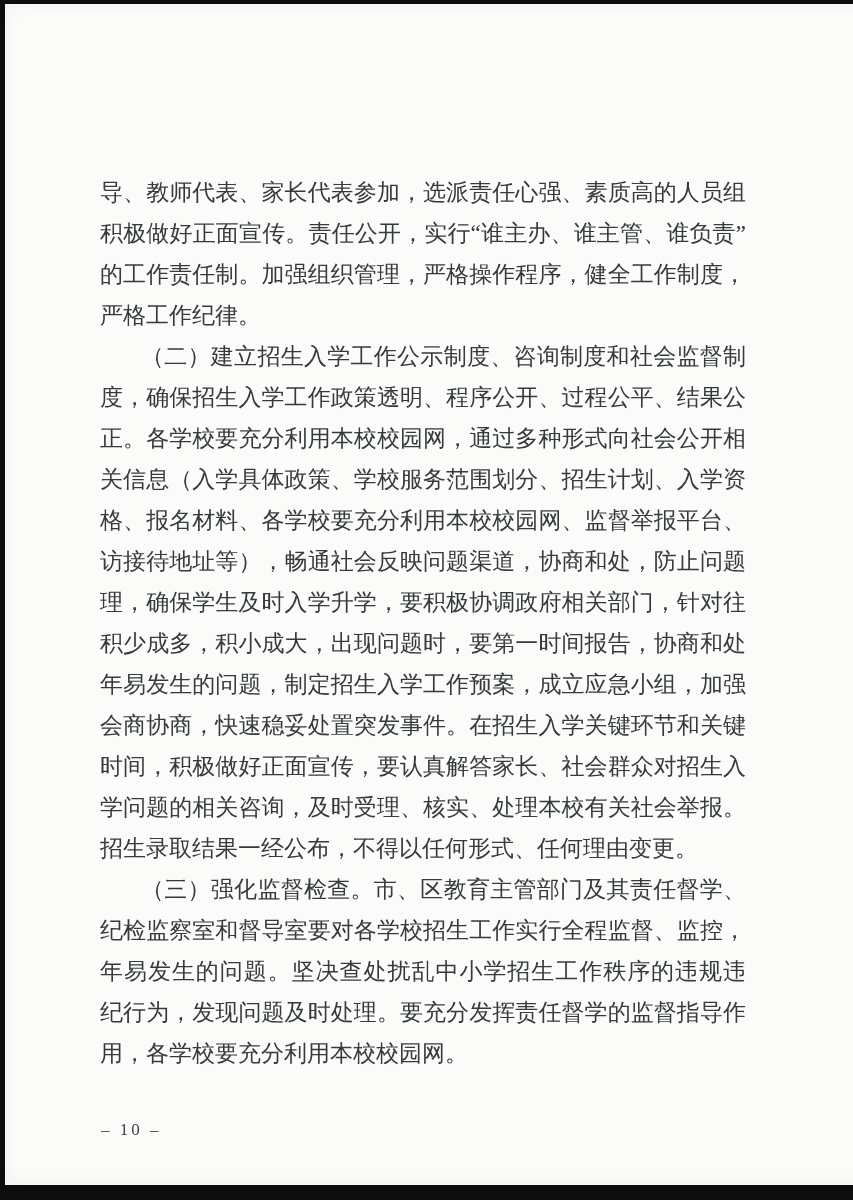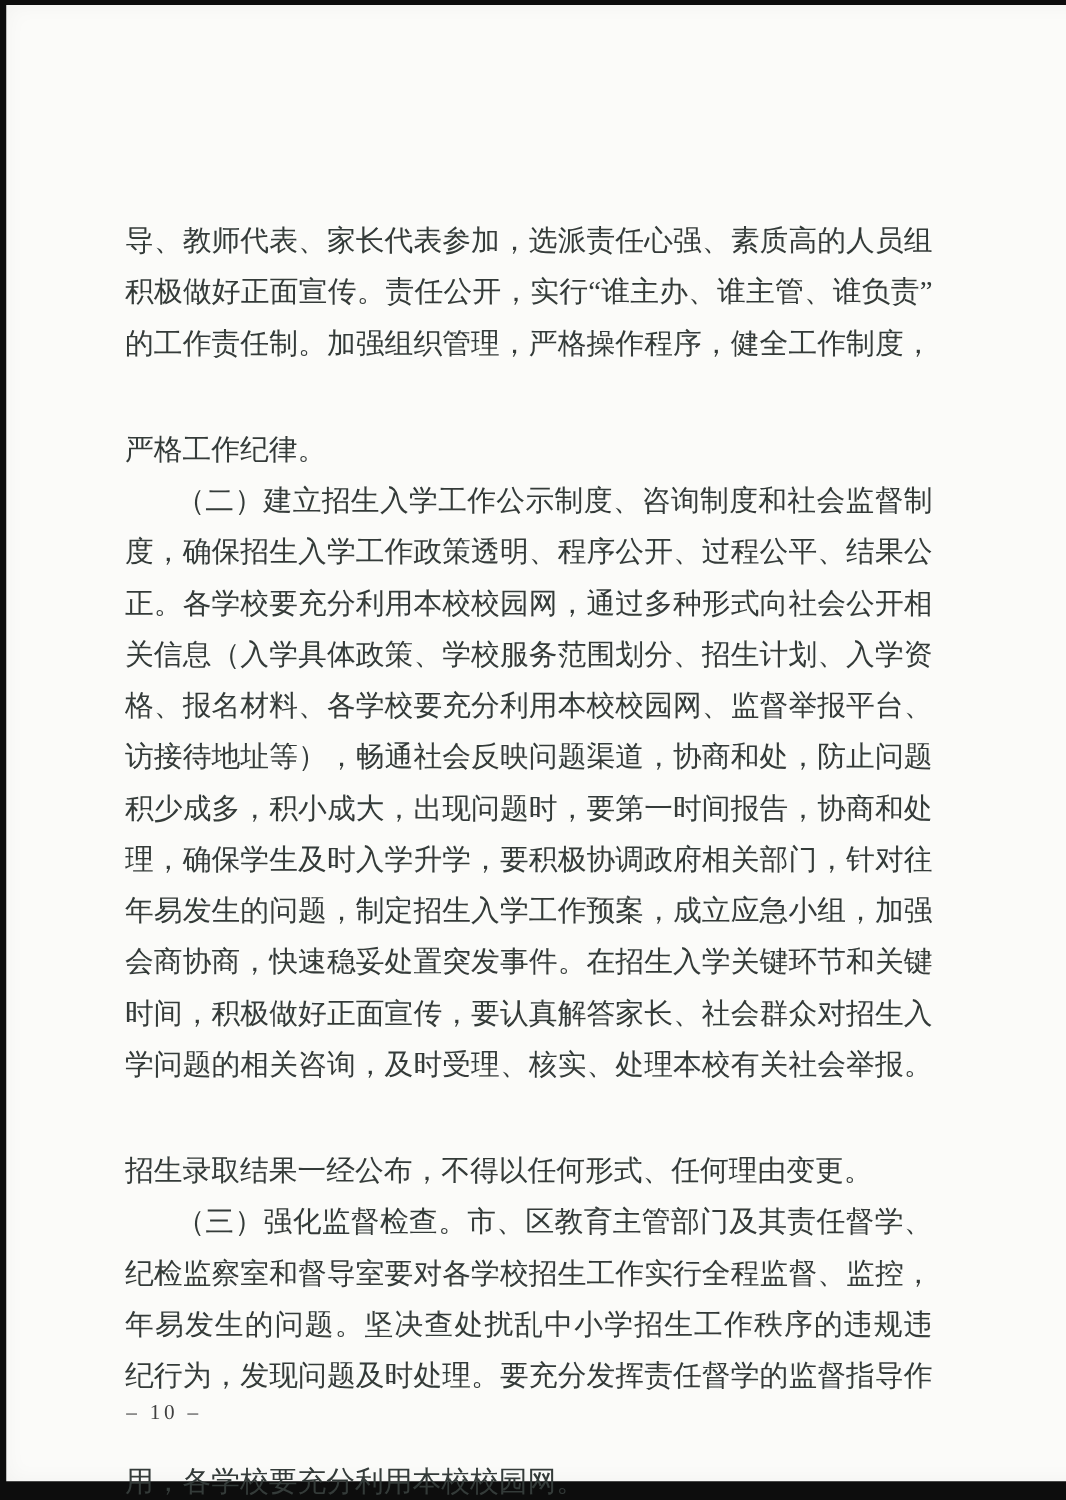--- a/index.html
+++ b/index.html
@@ -38,21 +38,20 @@
     white-space: normal;
     overflow: hidden;
   }
   .fill {
     text-align: justify;
     text-align-last: justify;
   }
   .plain {
     text-align: left;
     text-align-last: left;
-    margin-top: 44px;
   }
   .indent {
     text-indent: 41px;
   }
   .page-number {
     position: absolute;
     left: 96px;
     top: 1116px;
     font-size: 17px;
     letter-spacing: 3px;
@@ -67,22 +66,22 @@
     <div class="line fill">导、教师代表、家长代表参加，选派责任心强、素质高的人员组</div>
     <div class="line fill">积极做好正面宣传。责任公开，实行“谁主办、谁主管、谁负责”</div>
     <div class="line fill">的工作责任制。加强组织管理，严格操作程序，健全工作制度，</div>
     <div class="line plain">严格工作纪律。</div>
     <div class="line fill indent">（二）建立招生入学工作公示制度、咨询制度和社会监督制</div>
     <div class="line fill">度，确保招生入学工作政策透明、程序公开、过程公平、结果公</div>
     <div class="line fill">正。各学校要充分利用本校校园网，通过多种形式向社会公开相</div>
     <div class="line fill">关信息（入学具体政策、学校服务范围划分、招生计划、入学资</div>
     <div class="line fill">格、报名材料、各学校要充分利用本校校园网、监督举报平台、信</div>
     <div class="line fill">访接待地址等），畅通社会反映问题渠道，协商和处，防止问题</div>
+    <div class="line fill">理，确保学生及时入学升学，要积极协调政府相关部门，针对往</div>
     <div class="line fill">积少成多，积小成大，出现问题时，要第一时间报告，协商和处</div>
-    <div class="line fill">理，确保学生及时入学升学，要积极协调政府相关部门，针对往</div>
     <div class="line fill">年易发生的问题，制定招生入学工作预案，成立应急小组，加强</div>
     <div class="line fill">会商协商，快速稳妥处置突发事件。在招生入学关键环节和关键</div>
     <div class="line fill">时间，积极做好正面宣传，要认真解答家长、社会群众对招生入</div>
     <div class="line fill">学问题的相关咨询，及时受理、核实、处理本校有关社会举报。</div>
     <div class="line plain">招生录取结果一经公布，不得以任何形式、任何理由变更。</div>
     <div class="line fill indent">（三）强化监督检查。市、区教育主管部门及其责任督学、</div>
     <div class="line fill">纪检监察室和督导室要对各学校招生工作实行全程监督、监控，</div>
     <div class="line fill">年易发生的问题。坚决查处扰乱中小学招生工作秩序的违规违</div>
     <div class="line fill">纪行为，发现问题及时处理。要充分发挥责任督学的监督指导作</div>
     <div class="line plain">用，各学校要充分利用本校校园网。</div>

